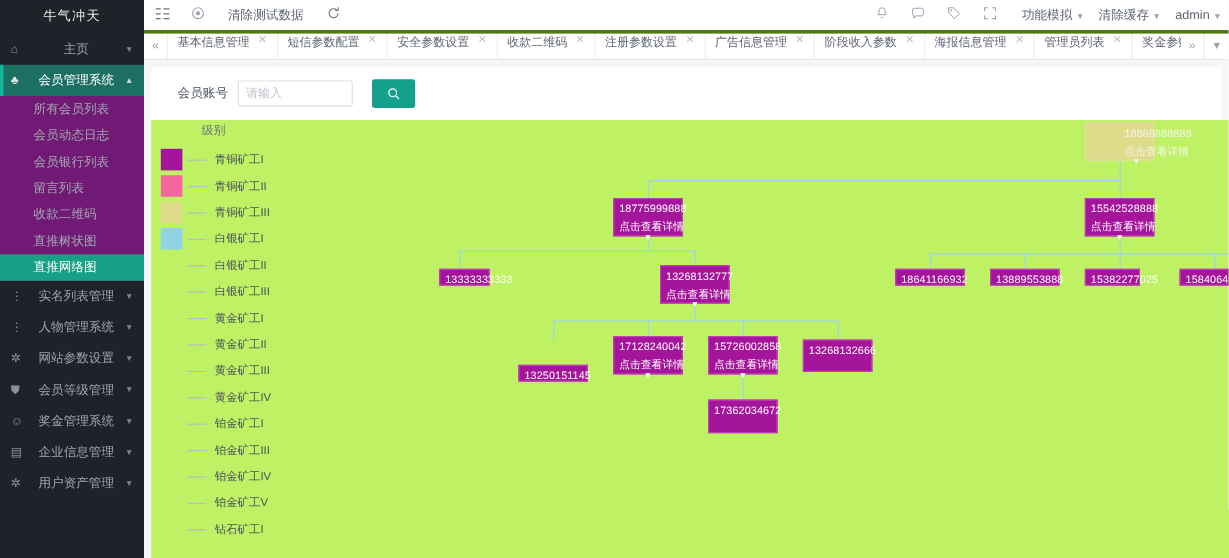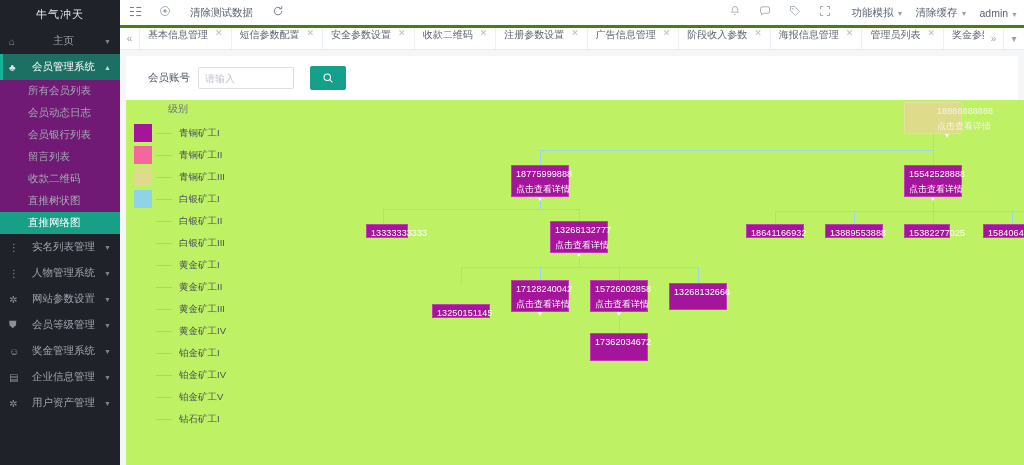--- a/index.html
+++ b/index.html
@@ -349,20 +349,25 @@
               </div>
               <div class="legend-row">
                 <span class="legend-sw empty" style=""></span>
                 <span class="legend-dash"></span>
                 <span class="legend-lbl">黄金矿工IV</span>
               </div>
               <div class="legend-row">
                 <span class="legend-sw empty" style=""></span>
                 <span class="legend-dash"></span>
                 <span class="legend-lbl">铂金矿工I</span>
+              </div>
+              <div class="legend-row">
+                <span class="legend-sw empty" style=""></span>
+                <span class="legend-dash"></span>
+                <span class="legend-lbl">铂金矿工III</span>
               </div>
               <div class="legend-row">
                 <span class="legend-sw empty" style=""></span>
                 <span class="legend-dash"></span>
                 <span class="legend-lbl">铂金矿工IV</span>
               </div>
               <div class="legend-row">
                 <span class="legend-sw empty" style=""></span>
                 <span class="legend-dash"></span>
                 <span class="legend-lbl">铂金矿工V</span>

